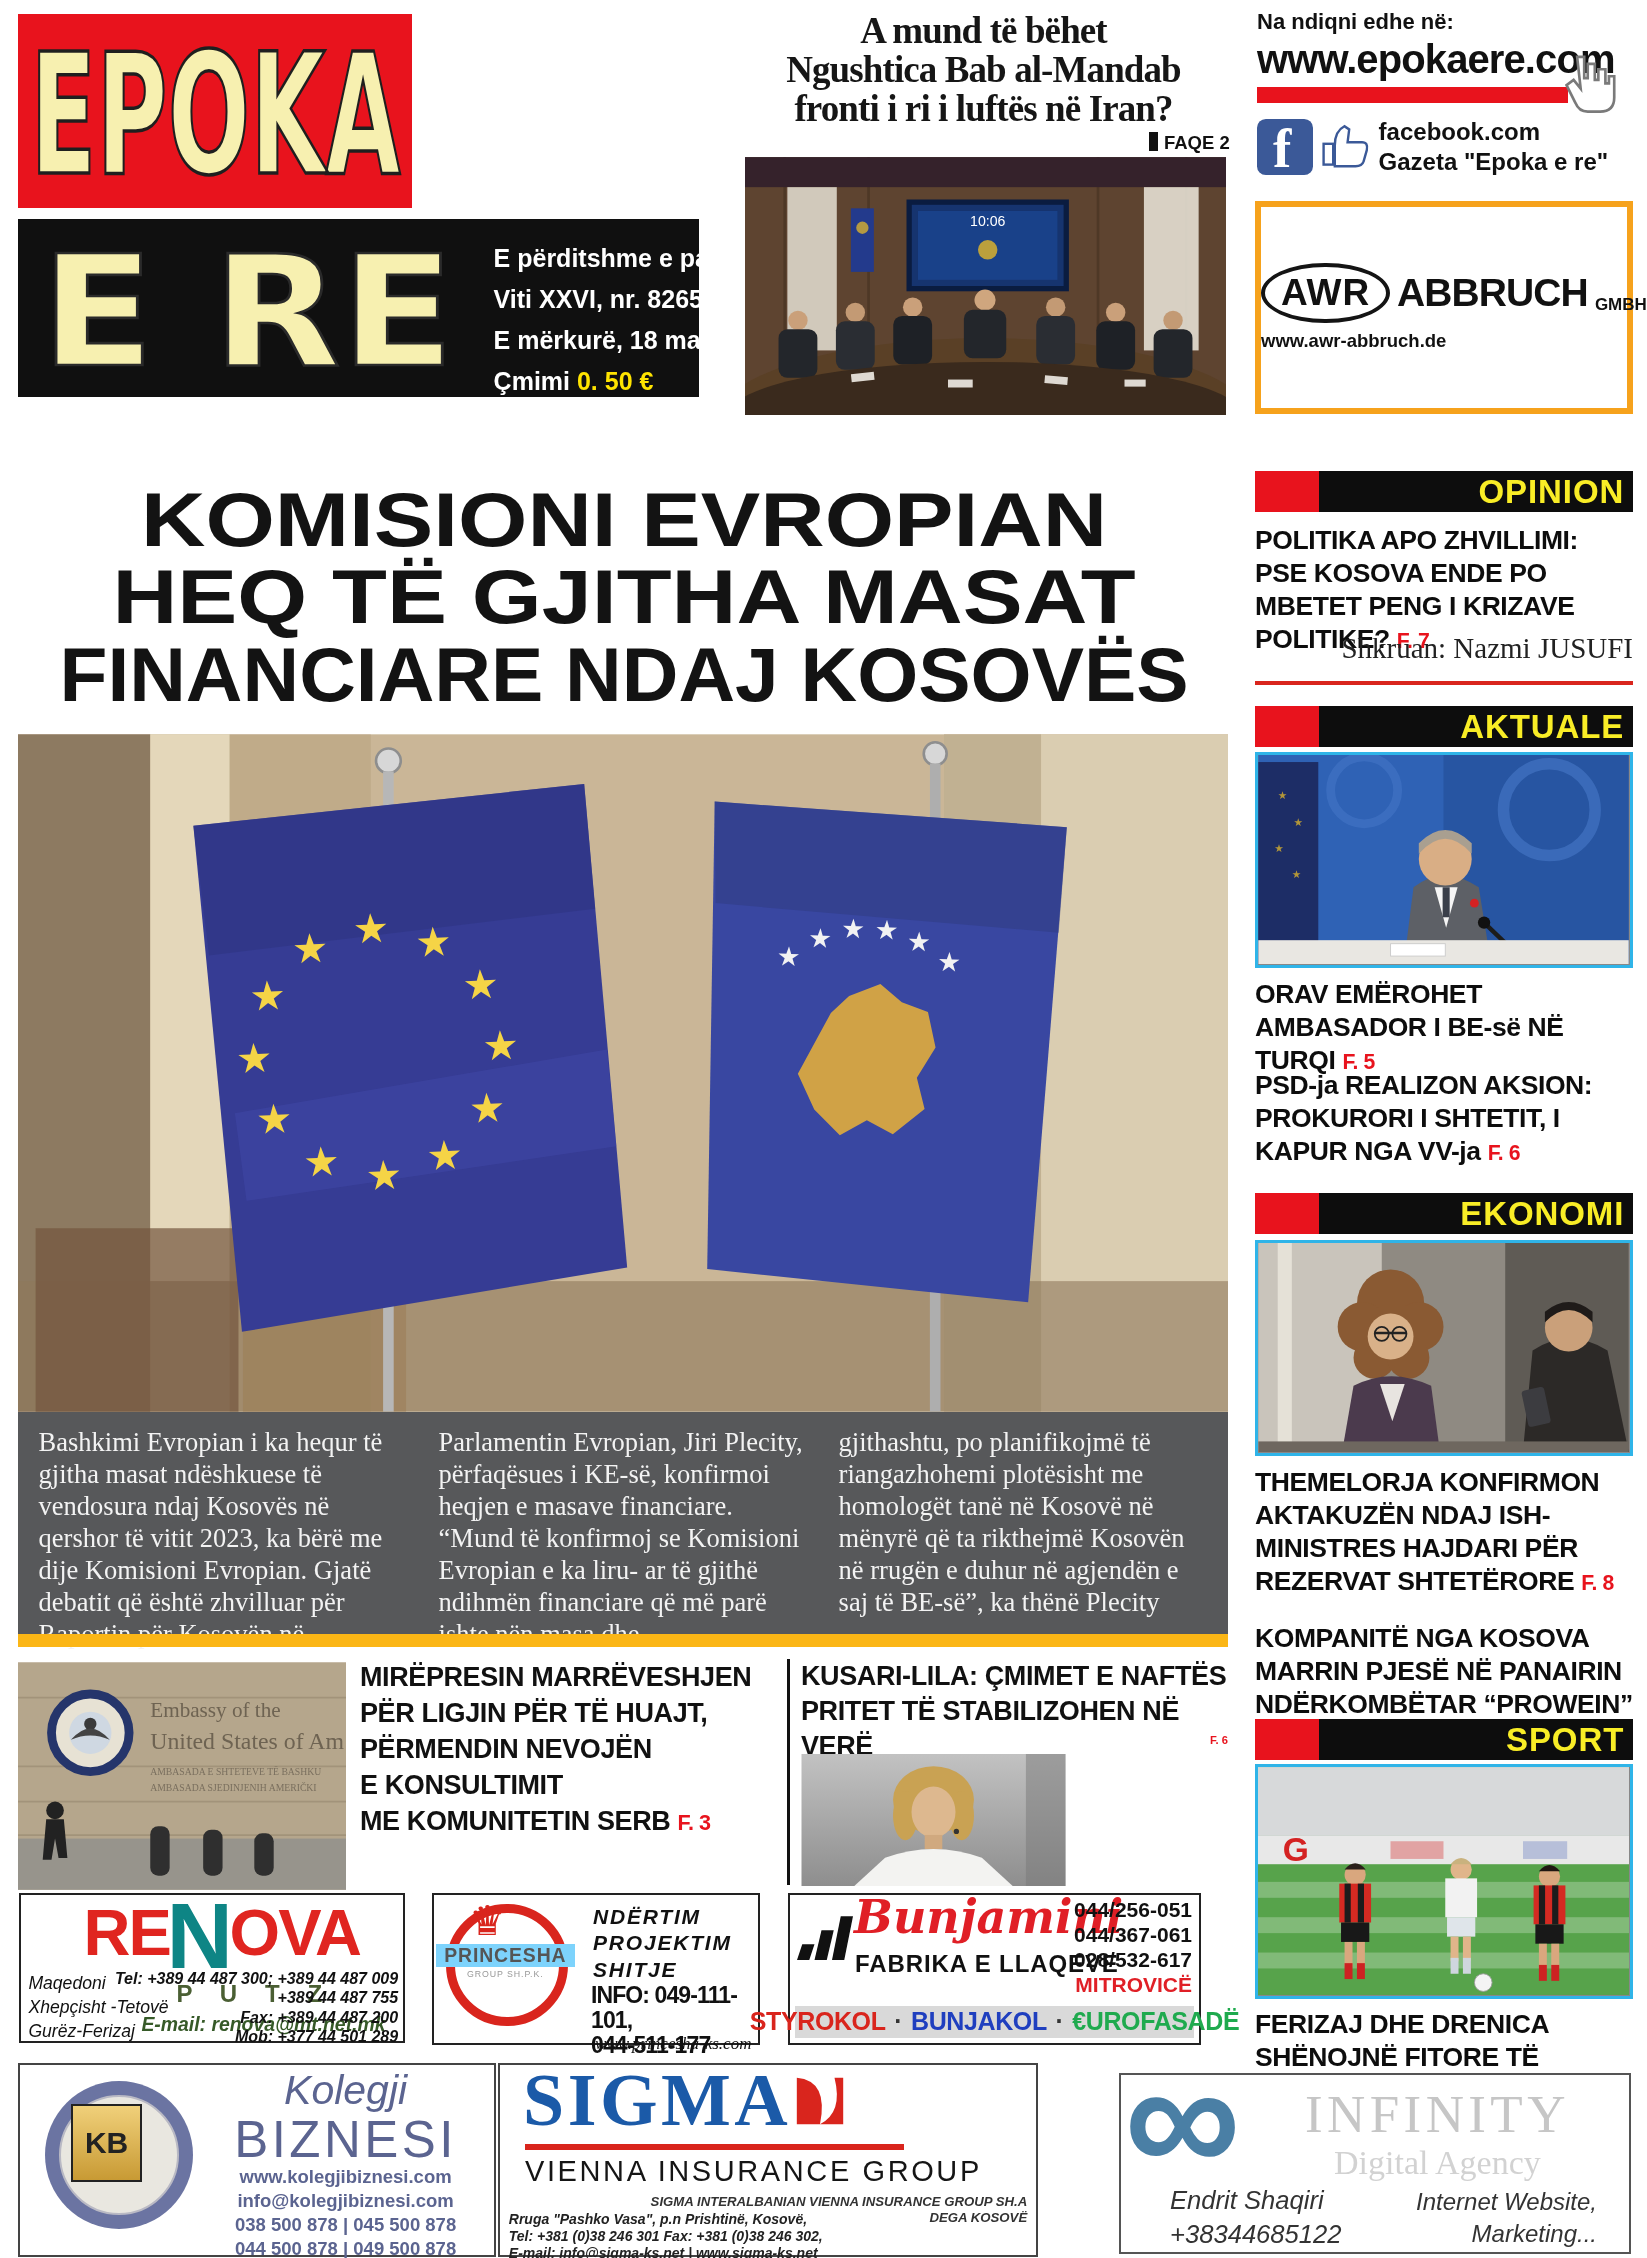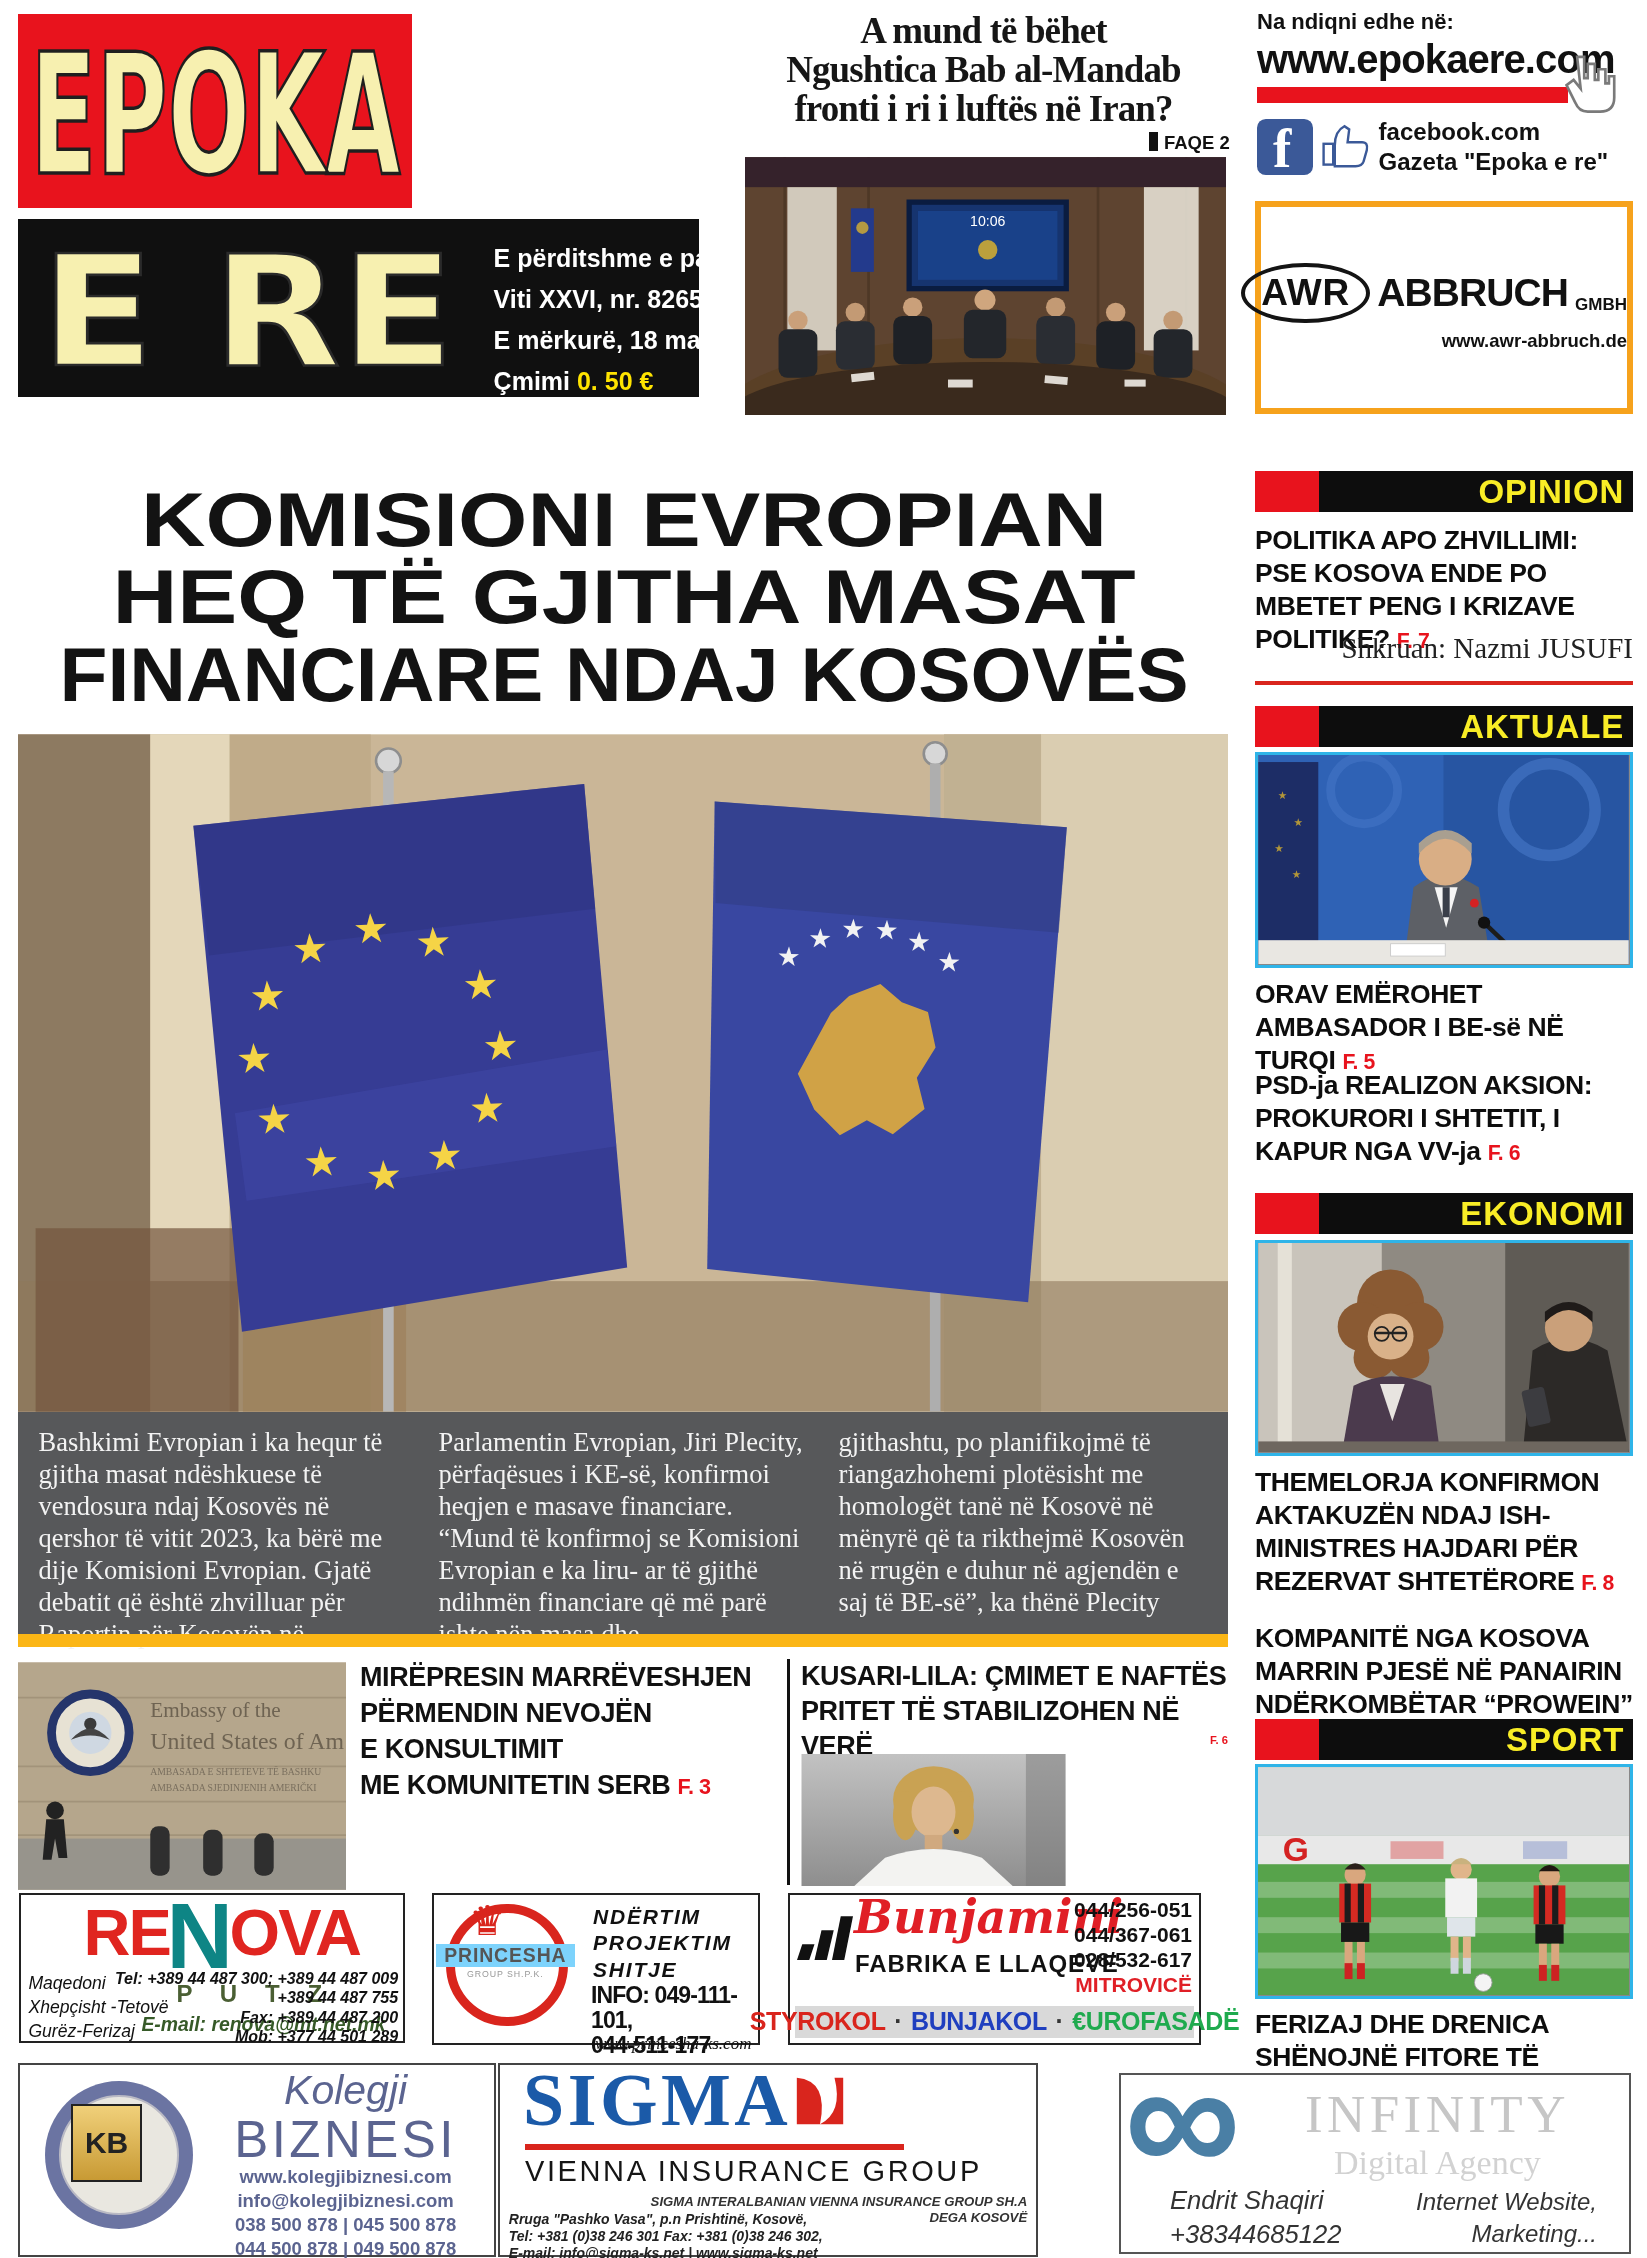--- a/index.html
+++ b/index.html
@@ -24,21 +24,21 @@
   .follow-label{font-weight:bold;font-size:22px;}
   .follow-site{font-weight:bold;font-size:40px;letter-spacing:-0.9px;margin-top:1.8px;}
   .redbar{width:311px;height:16px;background:#e8131d;margin-top:5.3px;}
   .cursor-wrap{position:absolute;right:16px;top:46px;}
   .fb-row{display:flex;align-items:center;gap:8.8px;margin-top:14px;}
   .fb-badge{width:56px;height:56px;background:#3b5998;border-radius:8.8px;position:relative;flex:0 0 auto;}
   .fb-badge span{position:absolute;left:16px;top:-1.8px;color:#fff;font-family:"Liberation Serif",serif;font-weight:bold;font-size:55px;}
   .fb-text{font-weight:bold;font-size:24px;line-height:30px;}
 
   .awr{left:1255px;top:201px;width:378px;height:213px;border:6.2px solid #f6a21c;background:#fff;box-sizing:border-box;
-       display:flex;flex-direction:column;align-items:flex-end;justify-content:center;gap:7px;}
+       display:flex;flex-direction:column;align-items:flex-start;justify-content:center;gap:7px;}
   .awr-logo{display:flex;align-items:center;gap:7px;}
   .awr-oval{border:4.4px solid #141414;border-radius:50%;padding:5.3px 16px;font-weight:bold;font-size:37px;letter-spacing:0.9px;}
   .awr-name{font-weight:bold;font-size:39px;letter-spacing:-0.9px;}
   .awr-suffix{font-weight:bold;font-size:17px;align-self:flex-end;margin-bottom:8px;}
   .awr-site{font-weight:bold;font-size:18.5px;}
 
   
   .lead-head{left:17.6px;top:475px;width:1213px;height:235px;}
 
   
@@ -489,20 +489,21 @@
       <rect x="268" y="194" width="22" height="48" rx="9"></rect>
     </g>
     <g fill="#222">
       <circle cx="42" cy="168" r="10"></circle>
       <path d="M32 178 L52 178 L56 222 L46 222 L42 200 L38 224 L28 224 Z"></path>
     </g>
   </svg>
 
   <div class="abs shba-head">
     <div>MIRËPRESIN MARRËVESHJEN</div>
+    <div>PËR LIGJIN PËR TË HUAJT,</div>
     <div>PËRMENDIN NEVOJËN</div>
     <div>E KONSULTIMIT</div>
     <div><span>ME KOMUNITETIN SERB</span>
          <span class="ref">F. 3</span></div>
   </div>
 
   <div class="abs vdivider"></div>
 
   <div class="abs kusari-head">KUSARI-LILA: ÇMIMET E NAFTËS PRITET TË STABILIZOHEN NË VERË</div>
   <div class="abs kusari-ref">

